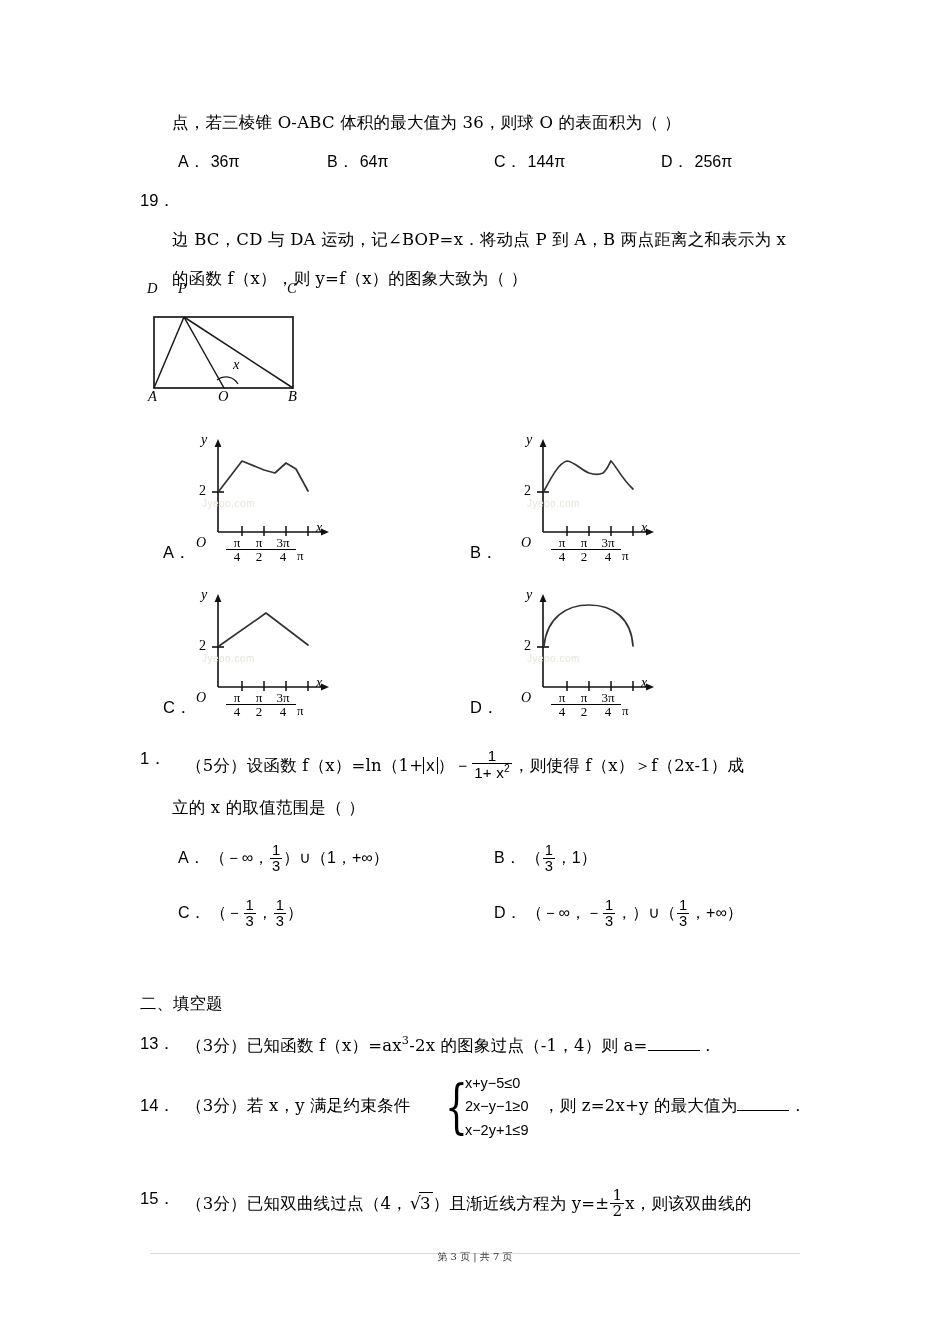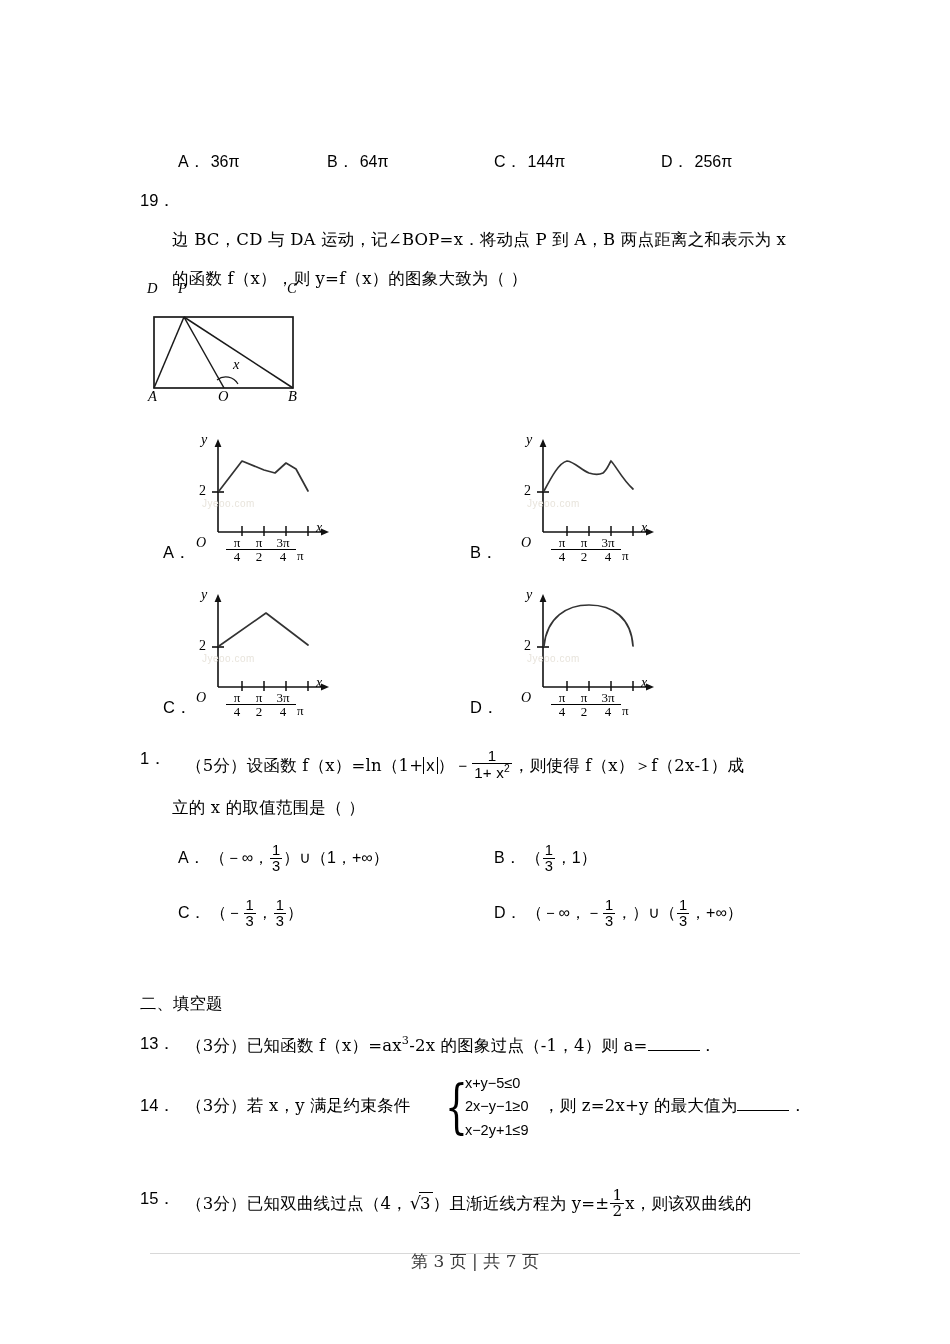--- a/index.html
+++ b/index.html
@@ -152,39 +152,40 @@
     letter-spacing: .5px;
     user-select: none;
   }
 
   
   .footer {
     position: absolute;
     left: 0; right: 0;
     text-align: center;
     font-family: "DejaVu Serif", "Liberation Serif", serif;
-    font-size: 17px;
+    font-size: 10px;
     color: #3a3a3a;
   }
   .divider {
     position: absolute;
     height: 1px;
     background: #d8d8d8;
   }
   .sect {
     position: absolute;
     font-size: 16.5px;
     font-family: "DejaVu Serif", "Liberation Serif", serif;
   }
 </style>
 </head>
 <body>
 
 <div class="page">
 
+  <div class="ln cjk" style="left:172px; top:112px;">点，若三棱锥 O‑ABC 体积的最大值为 36，则球 O 的表面积为（     ）</div>
 
   <div class="opt" style="left:178px; top:152px;">
     <span>A．</span><span style="padding-left:6px">36π</span>
   </div>
   <div class="opt" style="left:327px; top:152px;">
     <span>B．</span><span style="padding-left:6px">64π</span>
   </div>
   <div class="opt" style="left:494px; top:152px;">
     <span>C．</span><span style="padding-left:6px">144π</span>
   </div>

